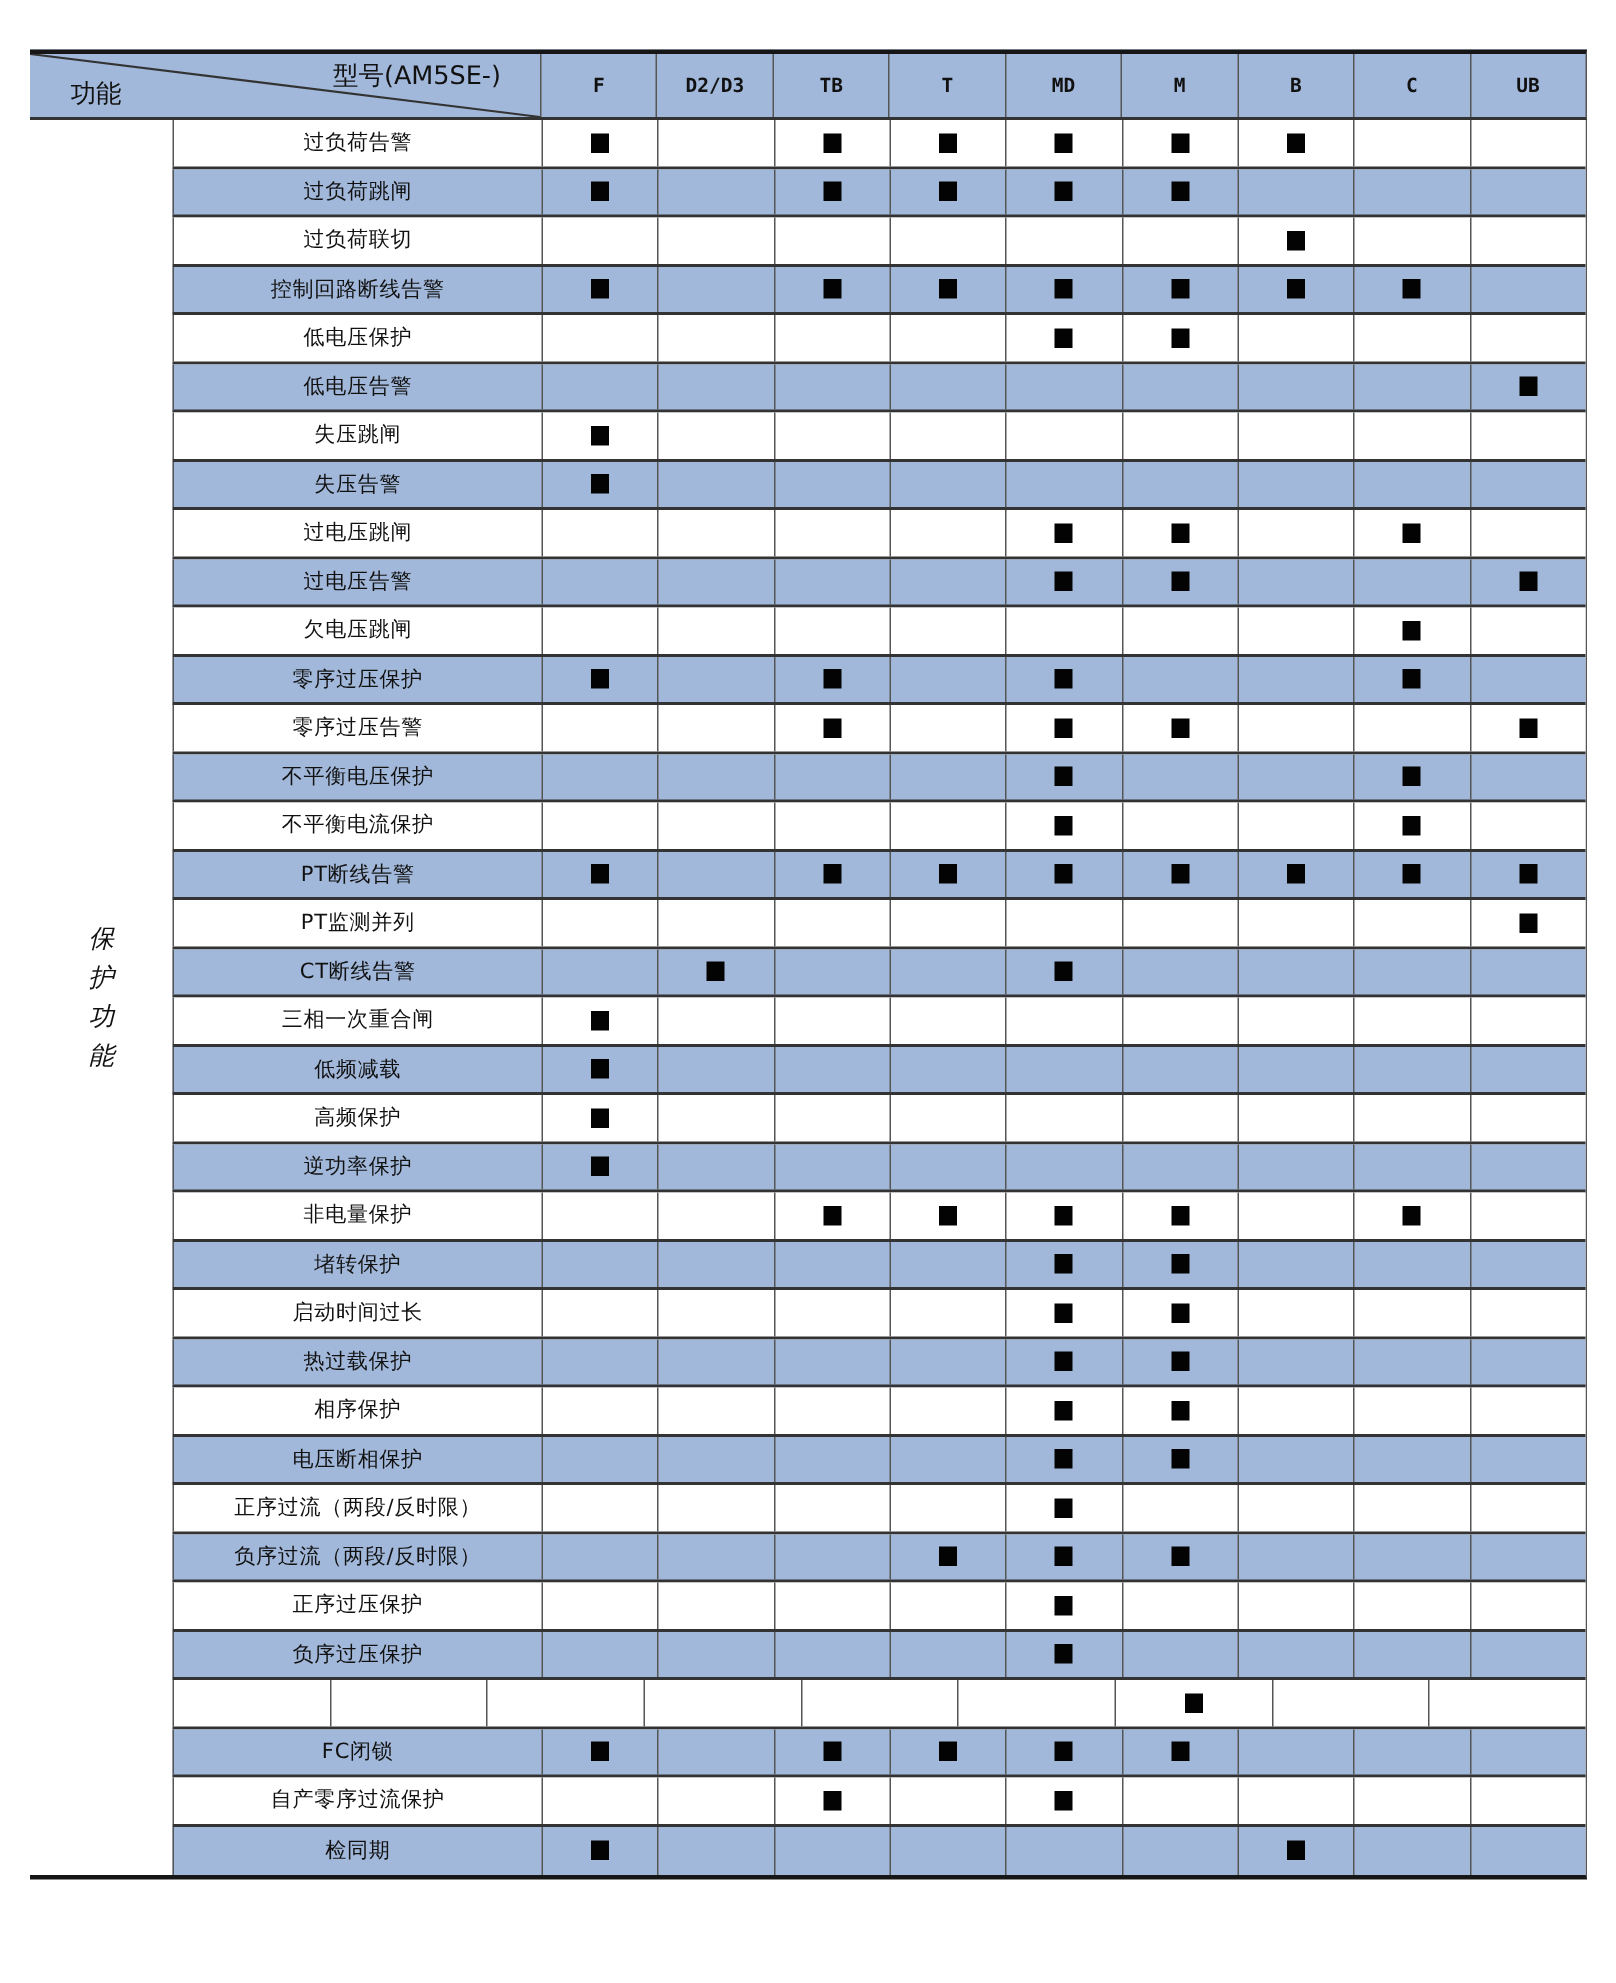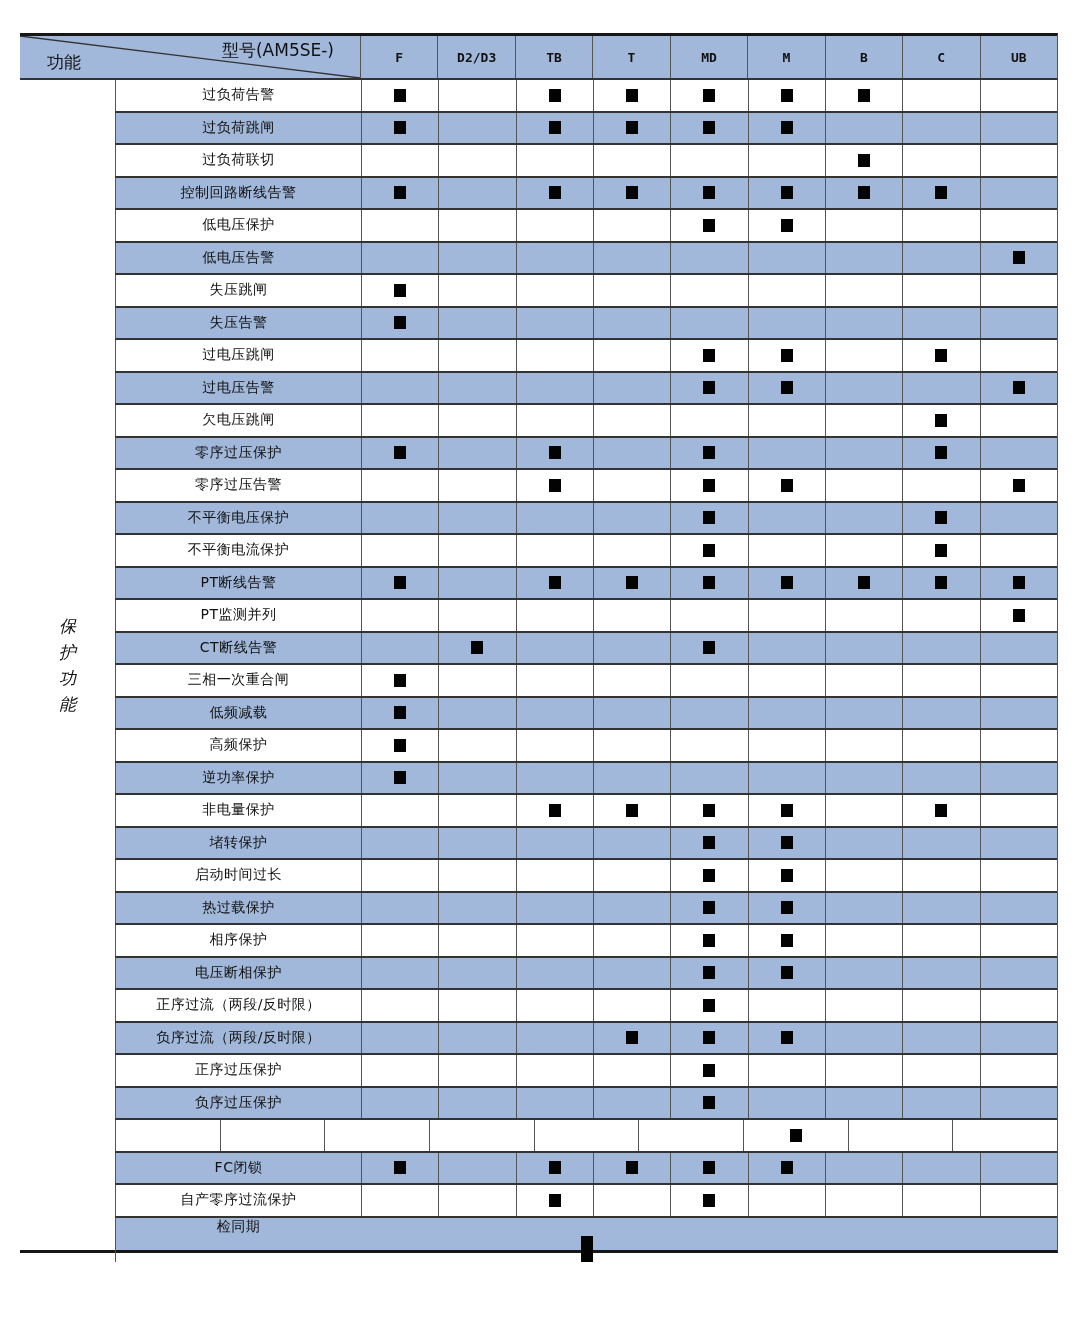--- a/index.html
+++ b/index.html
@@ -41,21 +41,21 @@
     border-right:1px solid var(--grid);
   }
   .vcol{width:95px;flex:none;display:flex;align-items:center;justify-content:center;background:#fff;}
   .vlabel{width:19px;font-size:17px;line-height:26px;text-align:center;word-break:break-all;font-style:italic;}
   .rows{flex:1;display:flex;flex-direction:column;}
   .row{
     display:flex;height:32.5px;box-sizing:border-box;background:#ffffff;
     border-bottom:2px solid var(--hline);
   }
   .row:nth-child(even){background:var(--stripe);}
-  .row:last-child{border-bottom:none;flex-direction:column;}
+  .row:last-child{border-bottom:none;}
   .labelcell{
     width:245px;flex:none;display:flex;align-items:center;justify-content:center;
     border-left:1px solid var(--grid);font-size:14px;white-space:nowrap;letter-spacing:.5px;
   }
   .cell{flex:1;display:flex;align-items:center;justify-content:center;border-left:1px solid var(--grid);}
   .mk{width:12px;height:13px;background:var(--mark);}
 </style>
 </head>
 <body>
 

